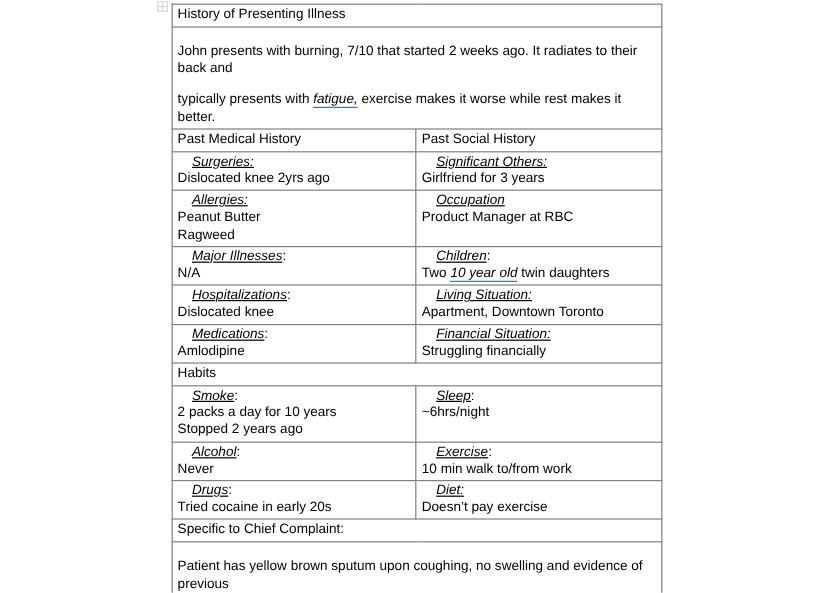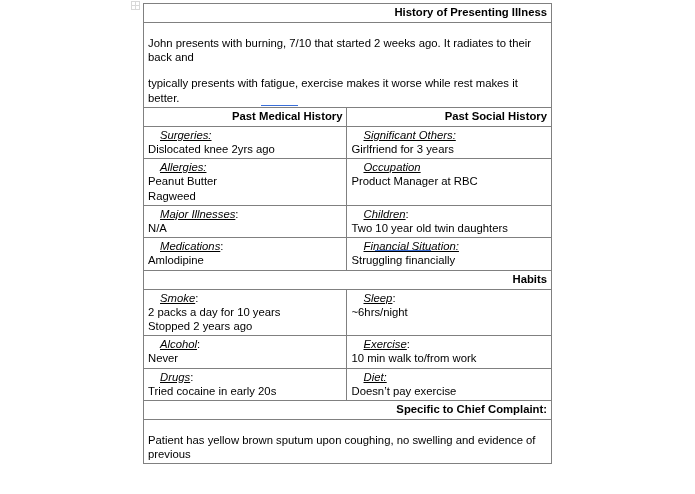--- a/index.html
+++ b/index.html
@@ -65,22 +65,22 @@
     vertical-align: top;
     background: #ffffff;
   }
 
   .col-left  { width: 203px; }
   .col-right { width: 204px; }
 
   
   td.band {
     background: #bfbfbf;
-    text-align: right;
-    font-weight: bold;
+    text-align: left;
+    font-weight: normal;
     padding-top: 1px;
     padding-bottom: 2px;
     height: 15px;
   }
 
   
   .field-label {
     font-style: italic;
     text-decoration: underline;
     display: inline;
@@ -92,21 +92,22 @@
     display: inline;
   }
 
   .field-value {
     display: block;
   }
 
   
   .blue-underline {
     border-bottom: 1.3px solid #3a6fd8;
-    padding-bottom: 16px;
+    padding-bottom: 0px;
+    font-style: italic;
   }
 
   .hpi-line { display: block; margin-top: 12px; }
 
   .cell-pad-sm { height: 41px; }
 </style>
 </head>
 <body>
 
 <div id="doc-canvas">
@@ -163,20 +164,30 @@
         <td>
           <span><span class="field-label">Major Illnesses</span><span class="label-colon-out">:</span></span>
           <span class="field-value">N/A</span>
         </td>
         <td>
           <span><span class="field-label">Children</span><span class="label-colon-out">:</span></span>
           <span class="field-value"><span>Two </span><span class="blue-underline">10 year old</span><span> twin daughters</span></span>
         </td>
       </tr>
 
+      <tr>
+        <td>
+          <span><span class="field-label">Hospitalizations</span><span class="label-colon-out">:</span></span>
+          <span class="field-value">Dislocated knee</span>
+        </td>
+        <td>
+          <span><span class="field-label">Living Situation:</span><span class="label-colon-out"></span></span>
+          <span class="field-value">Apartment, Downtown Toronto</span>
+        </td>
+      </tr>
 
       <tr>
         <td>
           <span><span class="field-label">Medications</span><span class="label-colon-out">:</span></span>
           <span class="field-value">Amlodipine</span>
         </td>
         <td>
           <span><span class="field-label">Financial Situation:</span><span class="label-colon-out"></span></span>
           <span class="field-value">Struggling financially</span>
         </td>

